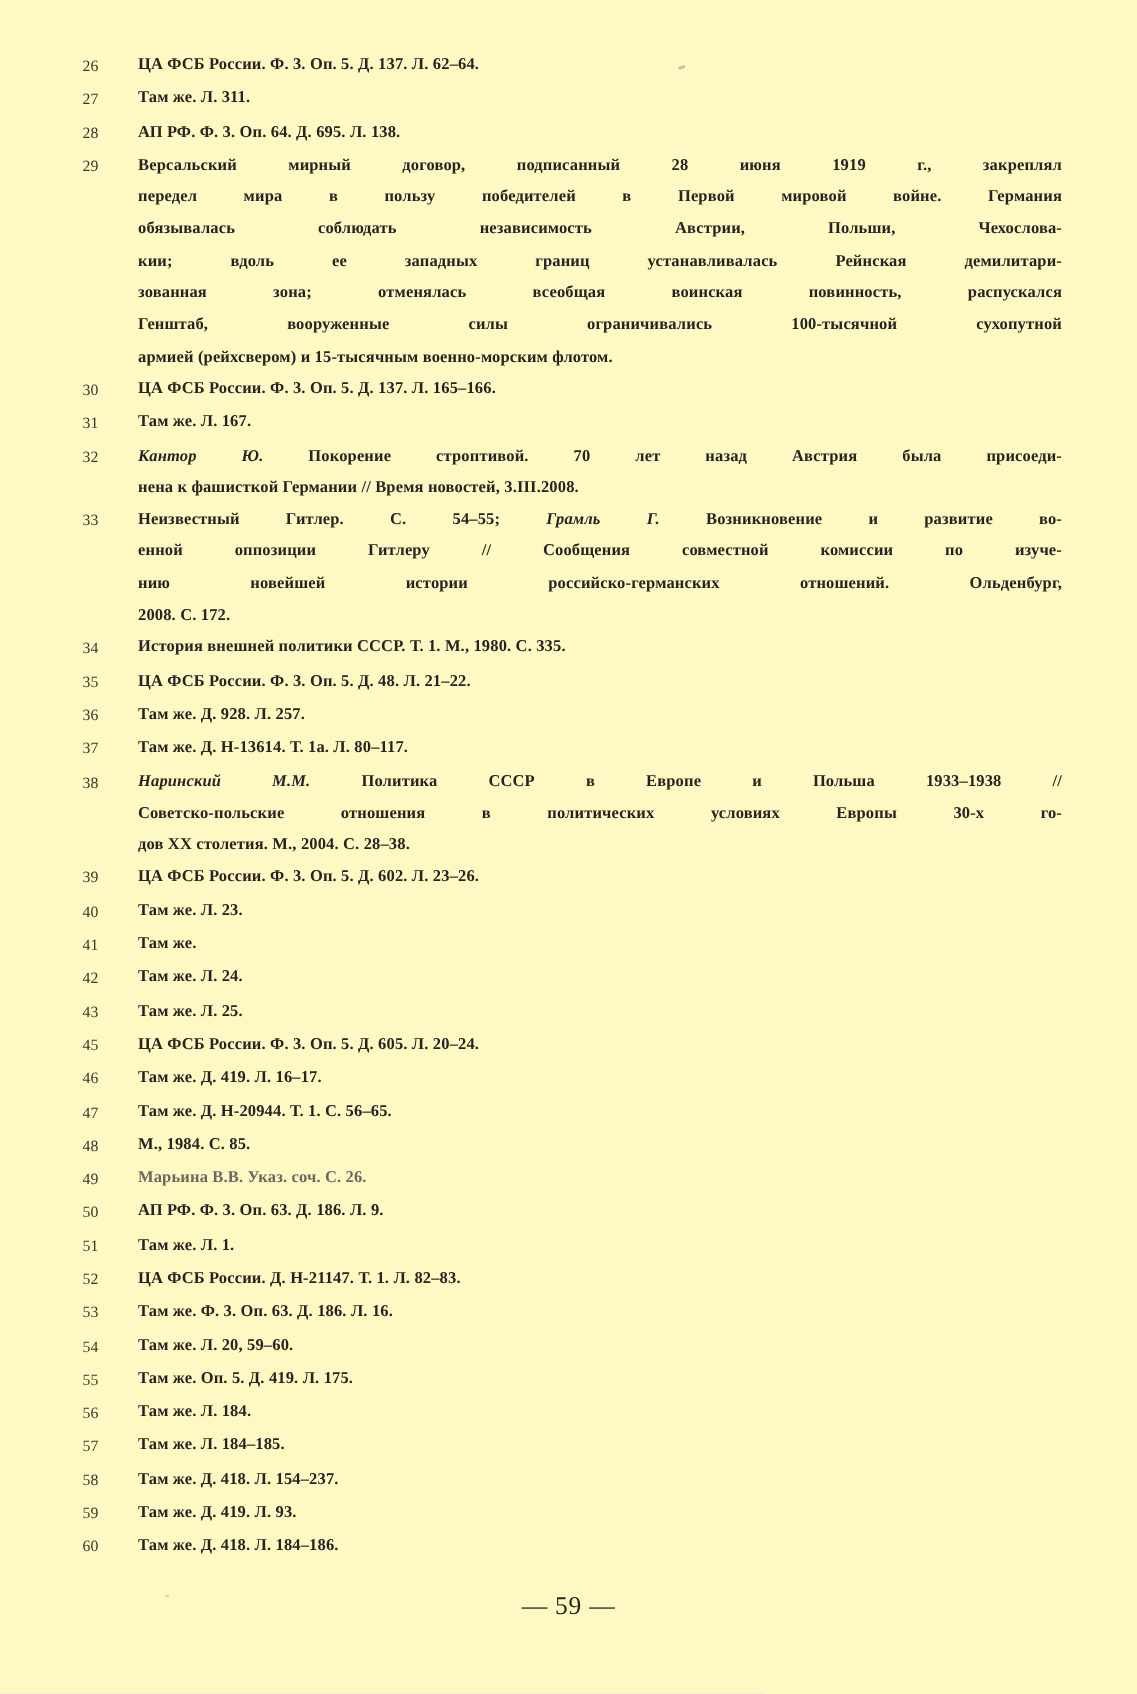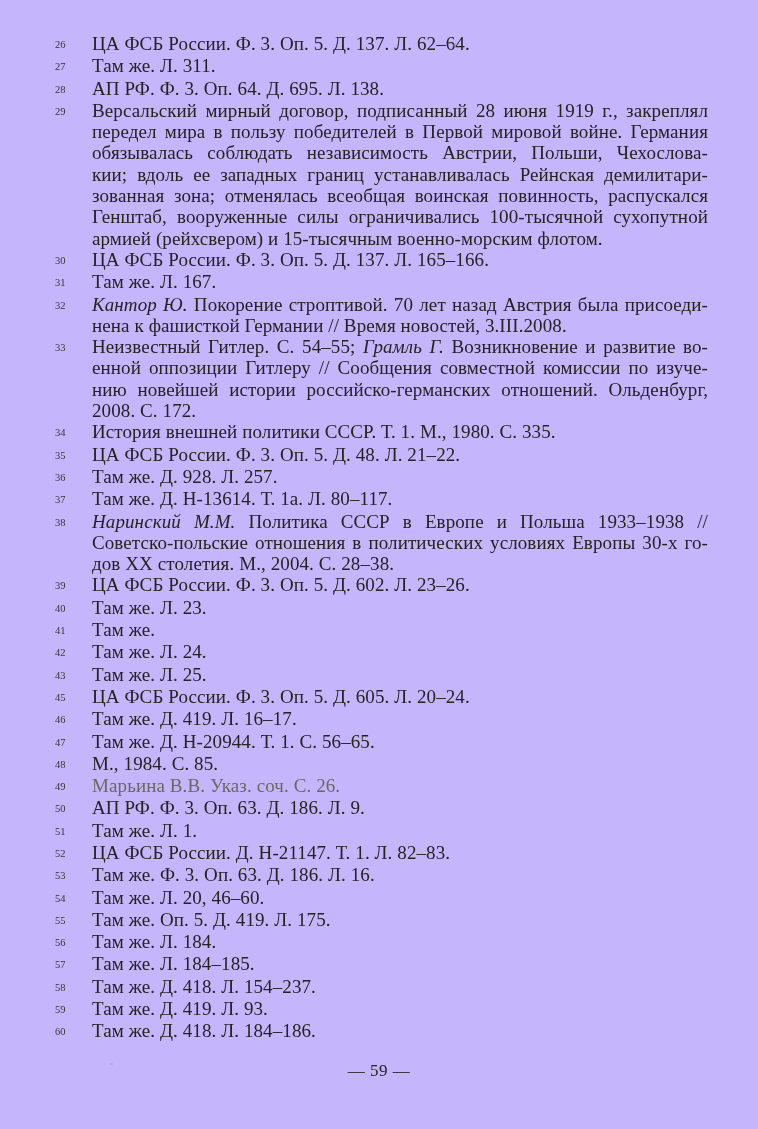--- a/index.html
+++ b/index.html
@@ -1,43 +1,44 @@
 <!DOCTYPE html>
 <html><head>
 <meta charset="utf-8">
 <style>
   html,body { margin:0; padding:0; background:#e8e8e6; }
   .page {
     position:relative;
     width:758px; height:1129px;
     margin:0 auto;
-    background:#c4b5fd;
+    background:#fef9c3;
     font-family:"Liberation Serif","DejaVu Serif",serif;
     color:#262320;
     overflow:hidden;
   }
   .notes {
     position:absolute;
     top:33px; left:55px;
     width:655px;
   }
   .note { display:flex; }
   .note .num {
     flex:0 0 37px;
     width:37px;
     font-size:10.5px;
     line-height:21.3px;
     padding-top:1px;
     color:#3a362f;
   }
   .note .body {
     width:616px;
-    font-size:19px;
+    font-size:11px;
     line-height:21.3px;
     letter-spacing:0.1px;
+    font-weight:bold;
   }
   .note .body .line { min-height:21.3px; }
   .note .body .line.j {
     text-align:justify;
     text-align-last:justify;
     -moz-text-align-last:justify;
   }
   .note.faint .body { color:#6e6density5f; }
   .note.faint .body { color:#6e675f; }
   .note i { font-style:italic;margin-top:32px; }
@@ -233,21 +234,21 @@
       </div>
       <div class="note">
         <span class="num">53</span>
         <div class="body">
           <div class="line"><span>Там же. Ф. 3. Оп. 63. Д. 186. Л. 16.</span></div>
         </div>
       </div>
       <div class="note">
         <span class="num">54</span>
         <div class="body">
-          <div class="line"><span>Там же. Л. 20, 46–60.</span></div>
+          <div class="line"><span>Там же. Л. 20, 59–60.</span></div>
         </div>
       </div>
       <div class="note">
         <span class="num">55</span>
         <div class="body">
           <div class="line"><span>Там же. Оп. 5. Д. 419. Л. 175.</span></div>
         </div>
       </div>
       <div class="note">
         <span class="num">56</span>

